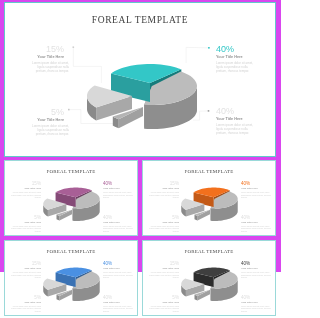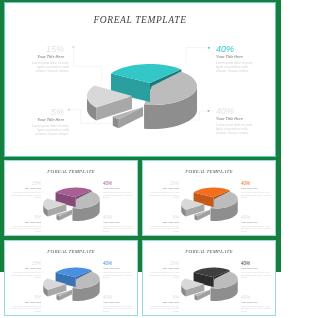--- a/index.html
+++ b/index.html
@@ -1,15 +1,15 @@
 <!DOCTYPE html>
 <html><head><meta charset="utf-8"><style>
 html,body{margin:0;padding:0;background:#fff;}
 body{width:281px;height:318px;overflow:hidden;}
-#stage{position:relative;width:281px;height:272px;background:#15803d;font-style:italic;}
+#stage{position:relative;width:281px;height:272px;background:#d946ef;}
 #hero{position:absolute;left:4px;top:2px;width:272px;height:155px;background:#fff;border:1px solid #63c9c9;box-sizing:border-box;}
 #hero-title{position:absolute;left:0;top:12px;width:270px;text-align:center;font-family:"Liberation Serif",serif;font-size:9.5px;letter-spacing:.6px;color:#3f3f3f;}
 #hero-pie{position:absolute;left:80px;top:56px;width:116px;height:74px;}
 .lbl{position:absolute;width:55px;}
 .lbl .pct{font-family:"Liberation Sans",sans-serif;font-size:9px;line-height:10px;color:#e2e2e2;}
 .lbl .ttl{font-family:"Liberation Sans",sans-serif;font-size:3.8px;font-weight:bold;line-height:6.5px;color:#949494;}
 .lbl .bdy{font-family:"Liberation Sans",sans-serif;font-size:3px;line-height:4.1px;color:#d2d2d2;width:42px;}
 .lbl.r .bdy{margin-left:18px;}
 .lbl.l .bdy{margin-right:18px;}
 .lbl.r{text-align:right;}

